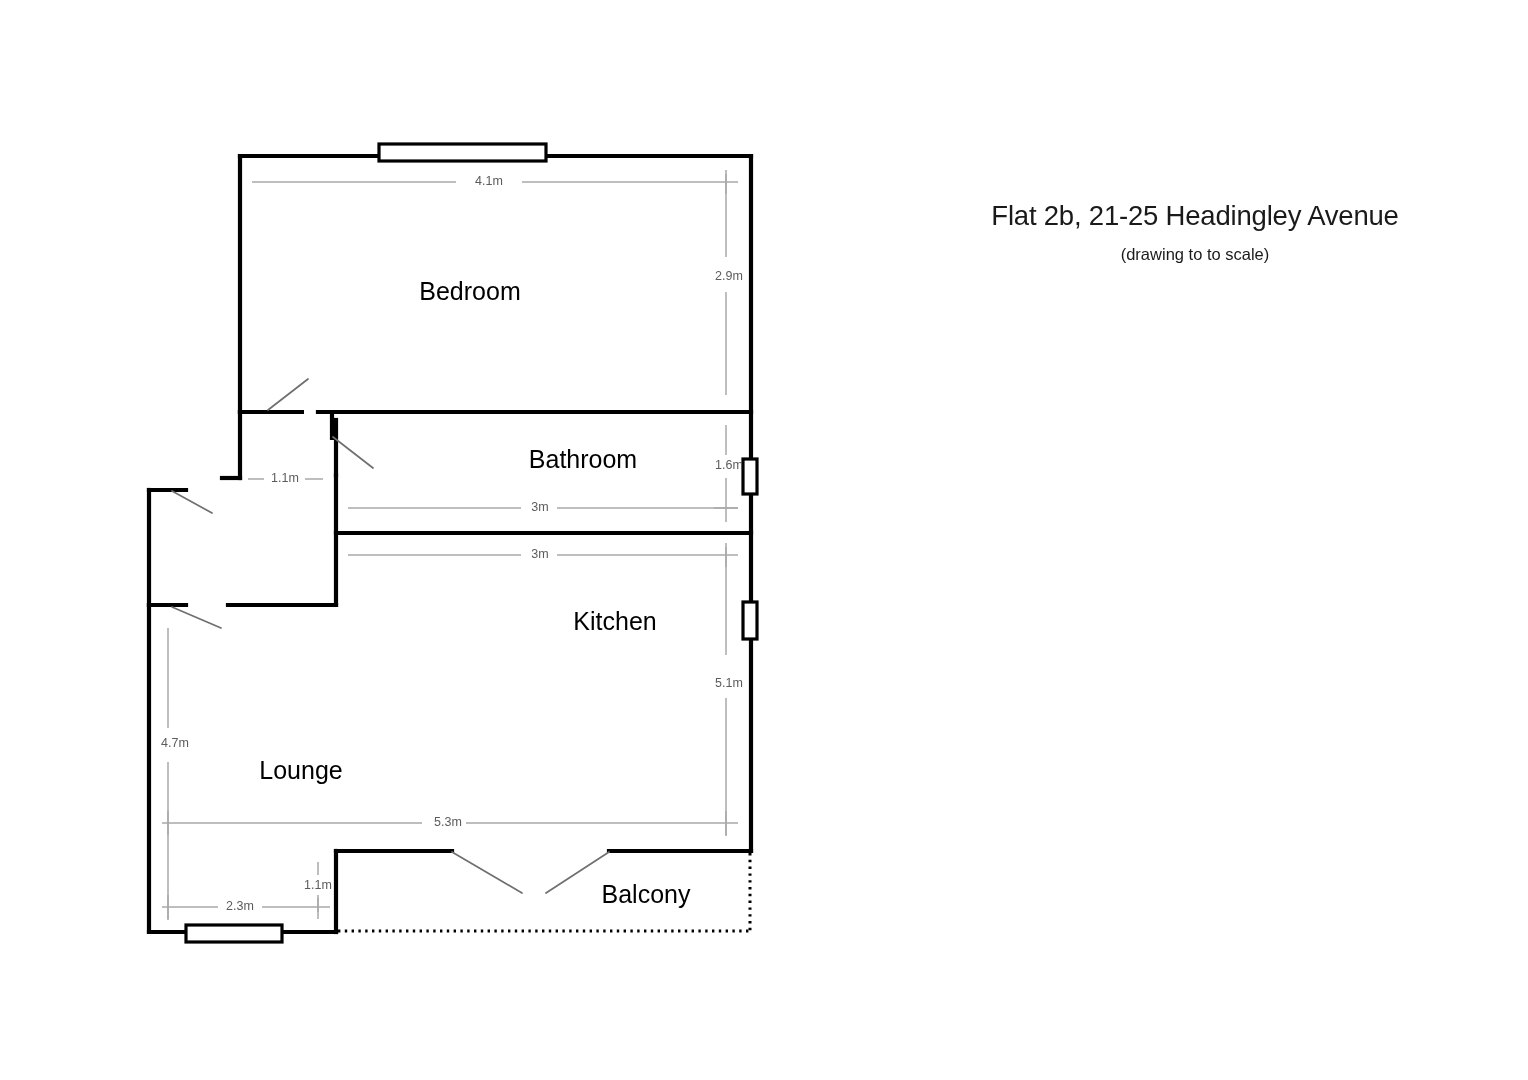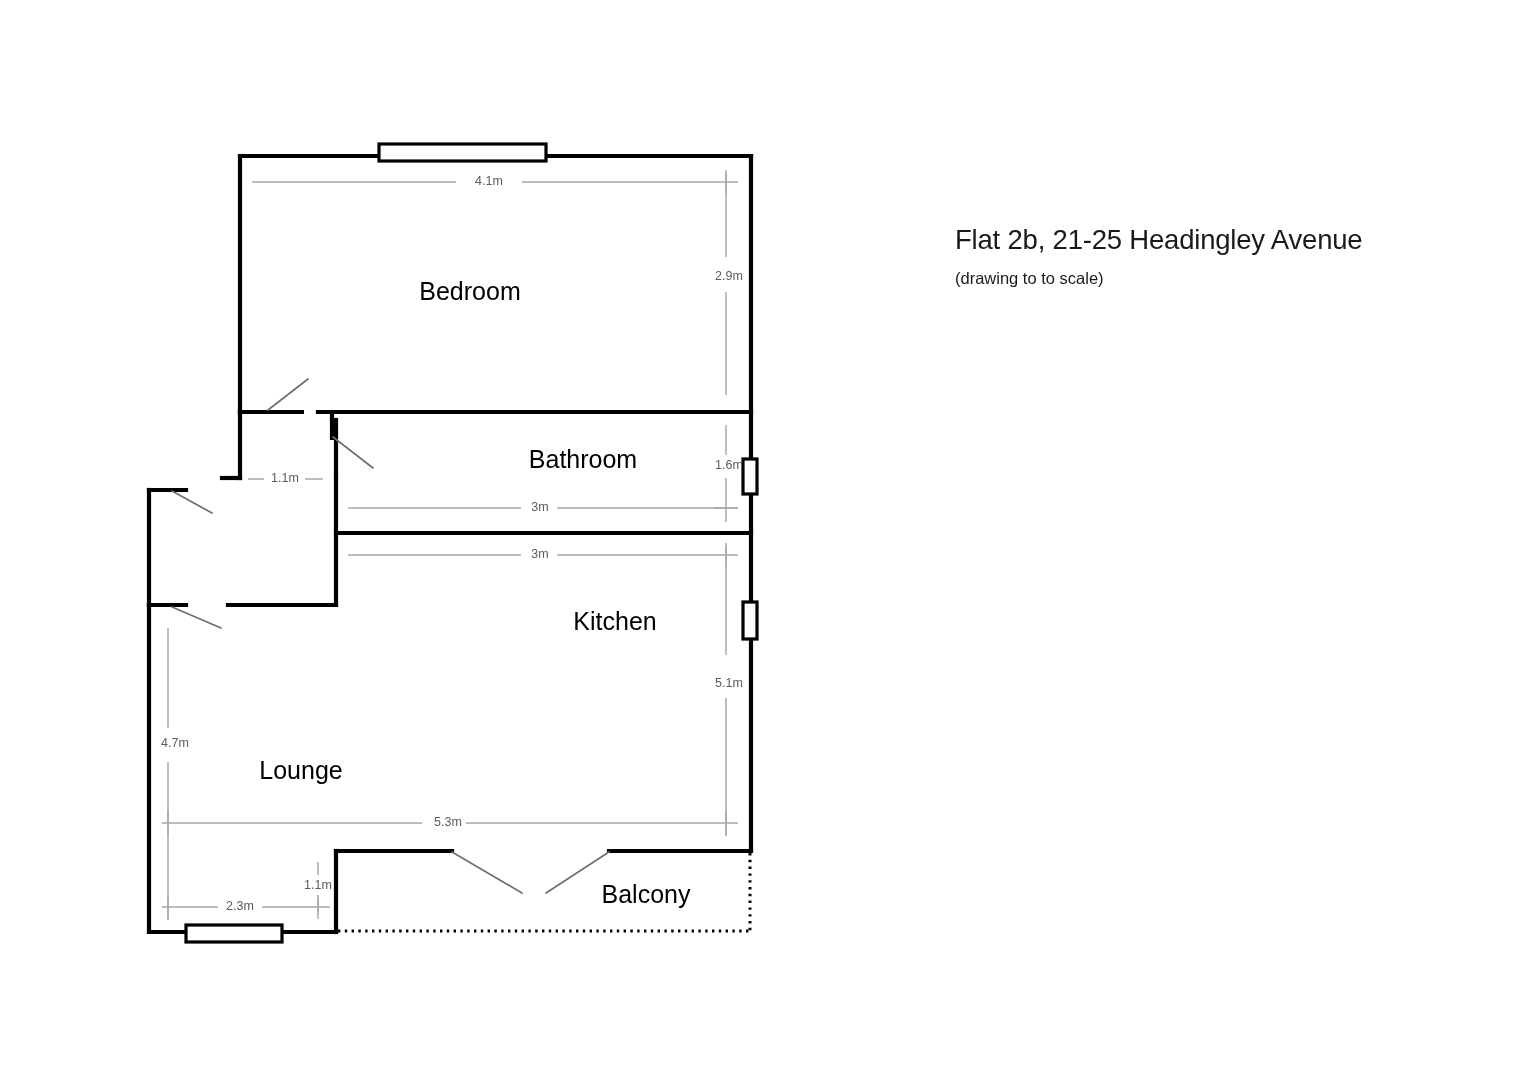--- a/index.html
+++ b/index.html
@@ -12,20 +12,21 @@
     width: 1528px;
     height: 1080px;
     overflow: hidden;
     font-family: "Liberation Sans", sans-serif;
     color: #000000;
   }
   #plan-root {
     position: relative;
     width: 1528px;
     height: 925px;
+    text-align: center;
   }
   svg#floorplan {
     position: absolute;
     left: 0;
     top: 0;
     width: 1528px;
     height: 1080px;
     display: block;
   }
   .wall {
@@ -79,21 +80,21 @@
   .dim-label {
     font-family: "Liberation Sans", sans-serif;
     font-size: 12.5px;
     fill: #5c5c5c;
     text-anchor: middle;
     dominant-baseline: middle;
   }
   .title-block {
     position: absolute;
     left: 955px;
-    top: 224px;
+    top: 200px;
     width: 480px;
   }
   .title-main {
     font-family: "Liberation Sans", sans-serif;
     font-size: 27.5px;
     color: #1a1a1a;
     line-height: 1.18;
     white-space: nowrap;
     letter-spacing: -0.2px;
   }

